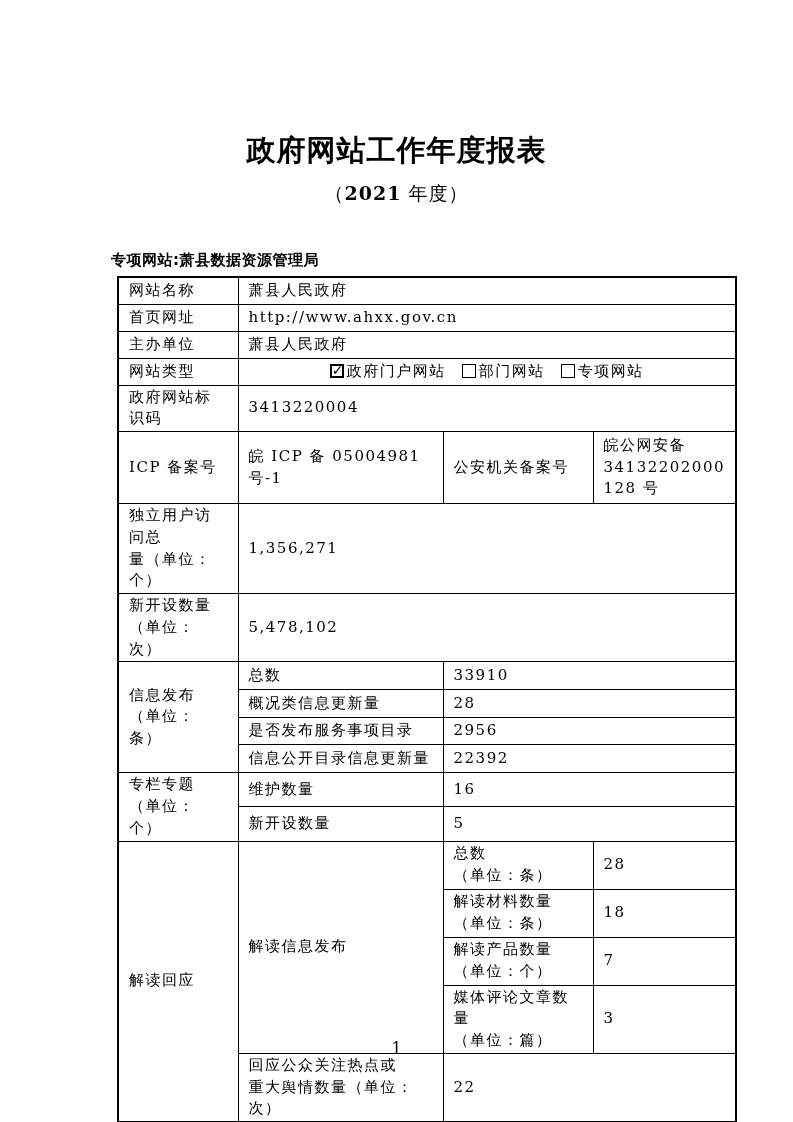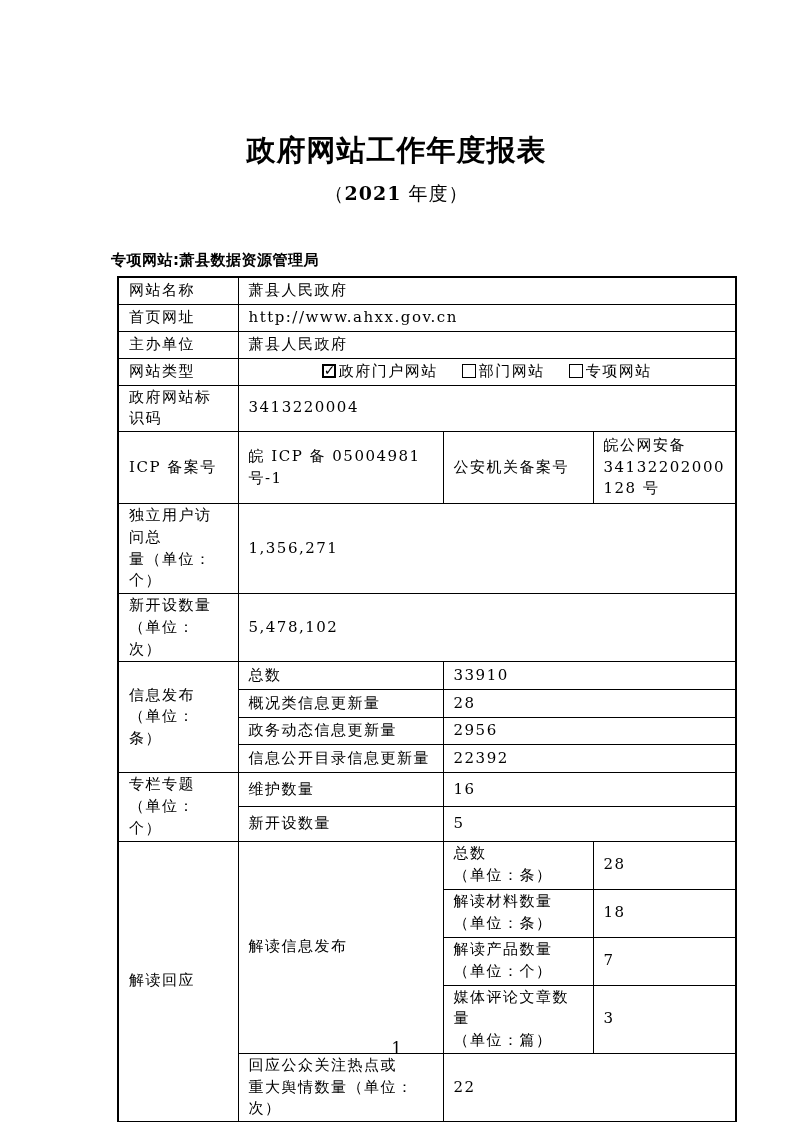--- a/index.html
+++ b/index.html
@@ -42,21 +42,21 @@
     display:inline-block;width:14px;height:14px;box-sizing:border-box;
     border:1px solid #000;position:relative;vertical-align:-2px;
     margin-right:3px;background:#fff;
   }
   .cb.checked{border-width:2px;}
   .cb.checked::after{
     content:"\2713";position:absolute;left:0px;top:-3px;
     font-size:14px;font-weight:bold;line-height:1;
     font-family:"DejaVu Sans","Liberation Sans",sans-serif;
   }
-  .opts{display:flex;justify-content:center;align-items:center;gap:24px;}
+  .opts{display:flex;justify-content:center;align-items:center;gap:16px;}
   .opt{white-space:nowrap;}
   .yn .cb{margin-right:1px;margin-left:1px;}
   .pagenum{
     position:absolute;top:1039px;left:0;width:100%;
     text-align:center;font-size:16px;
   }
 </style>
 </head>
 <body>
 
@@ -141,21 +141,21 @@
         <span class="line">（单位：条）</span>
       </td>
       <td>总数</td>
       <td colspan="2" class="num">33910</td>
     </tr>
     <tr style="height:28px">
       <td>概况类信息更新量</td>
       <td colspan="2" class="num">28</td>
     </tr>
     <tr style="height:27px">
-      <td>政务动态信息更新量</td>
+      <td>是否发布服务事项目录</td>
       <td colspan="2" class="num">2956</td>
     </tr>
     <tr style="height:28px">
       <td class="tight">信息公开目录信息更新量</td>
       <td colspan="2" class="num">22392</td>
     </tr>
 
     <tr style="height:27px">
       <td rowspan="2">
         <span class="line">专栏专题</span>

